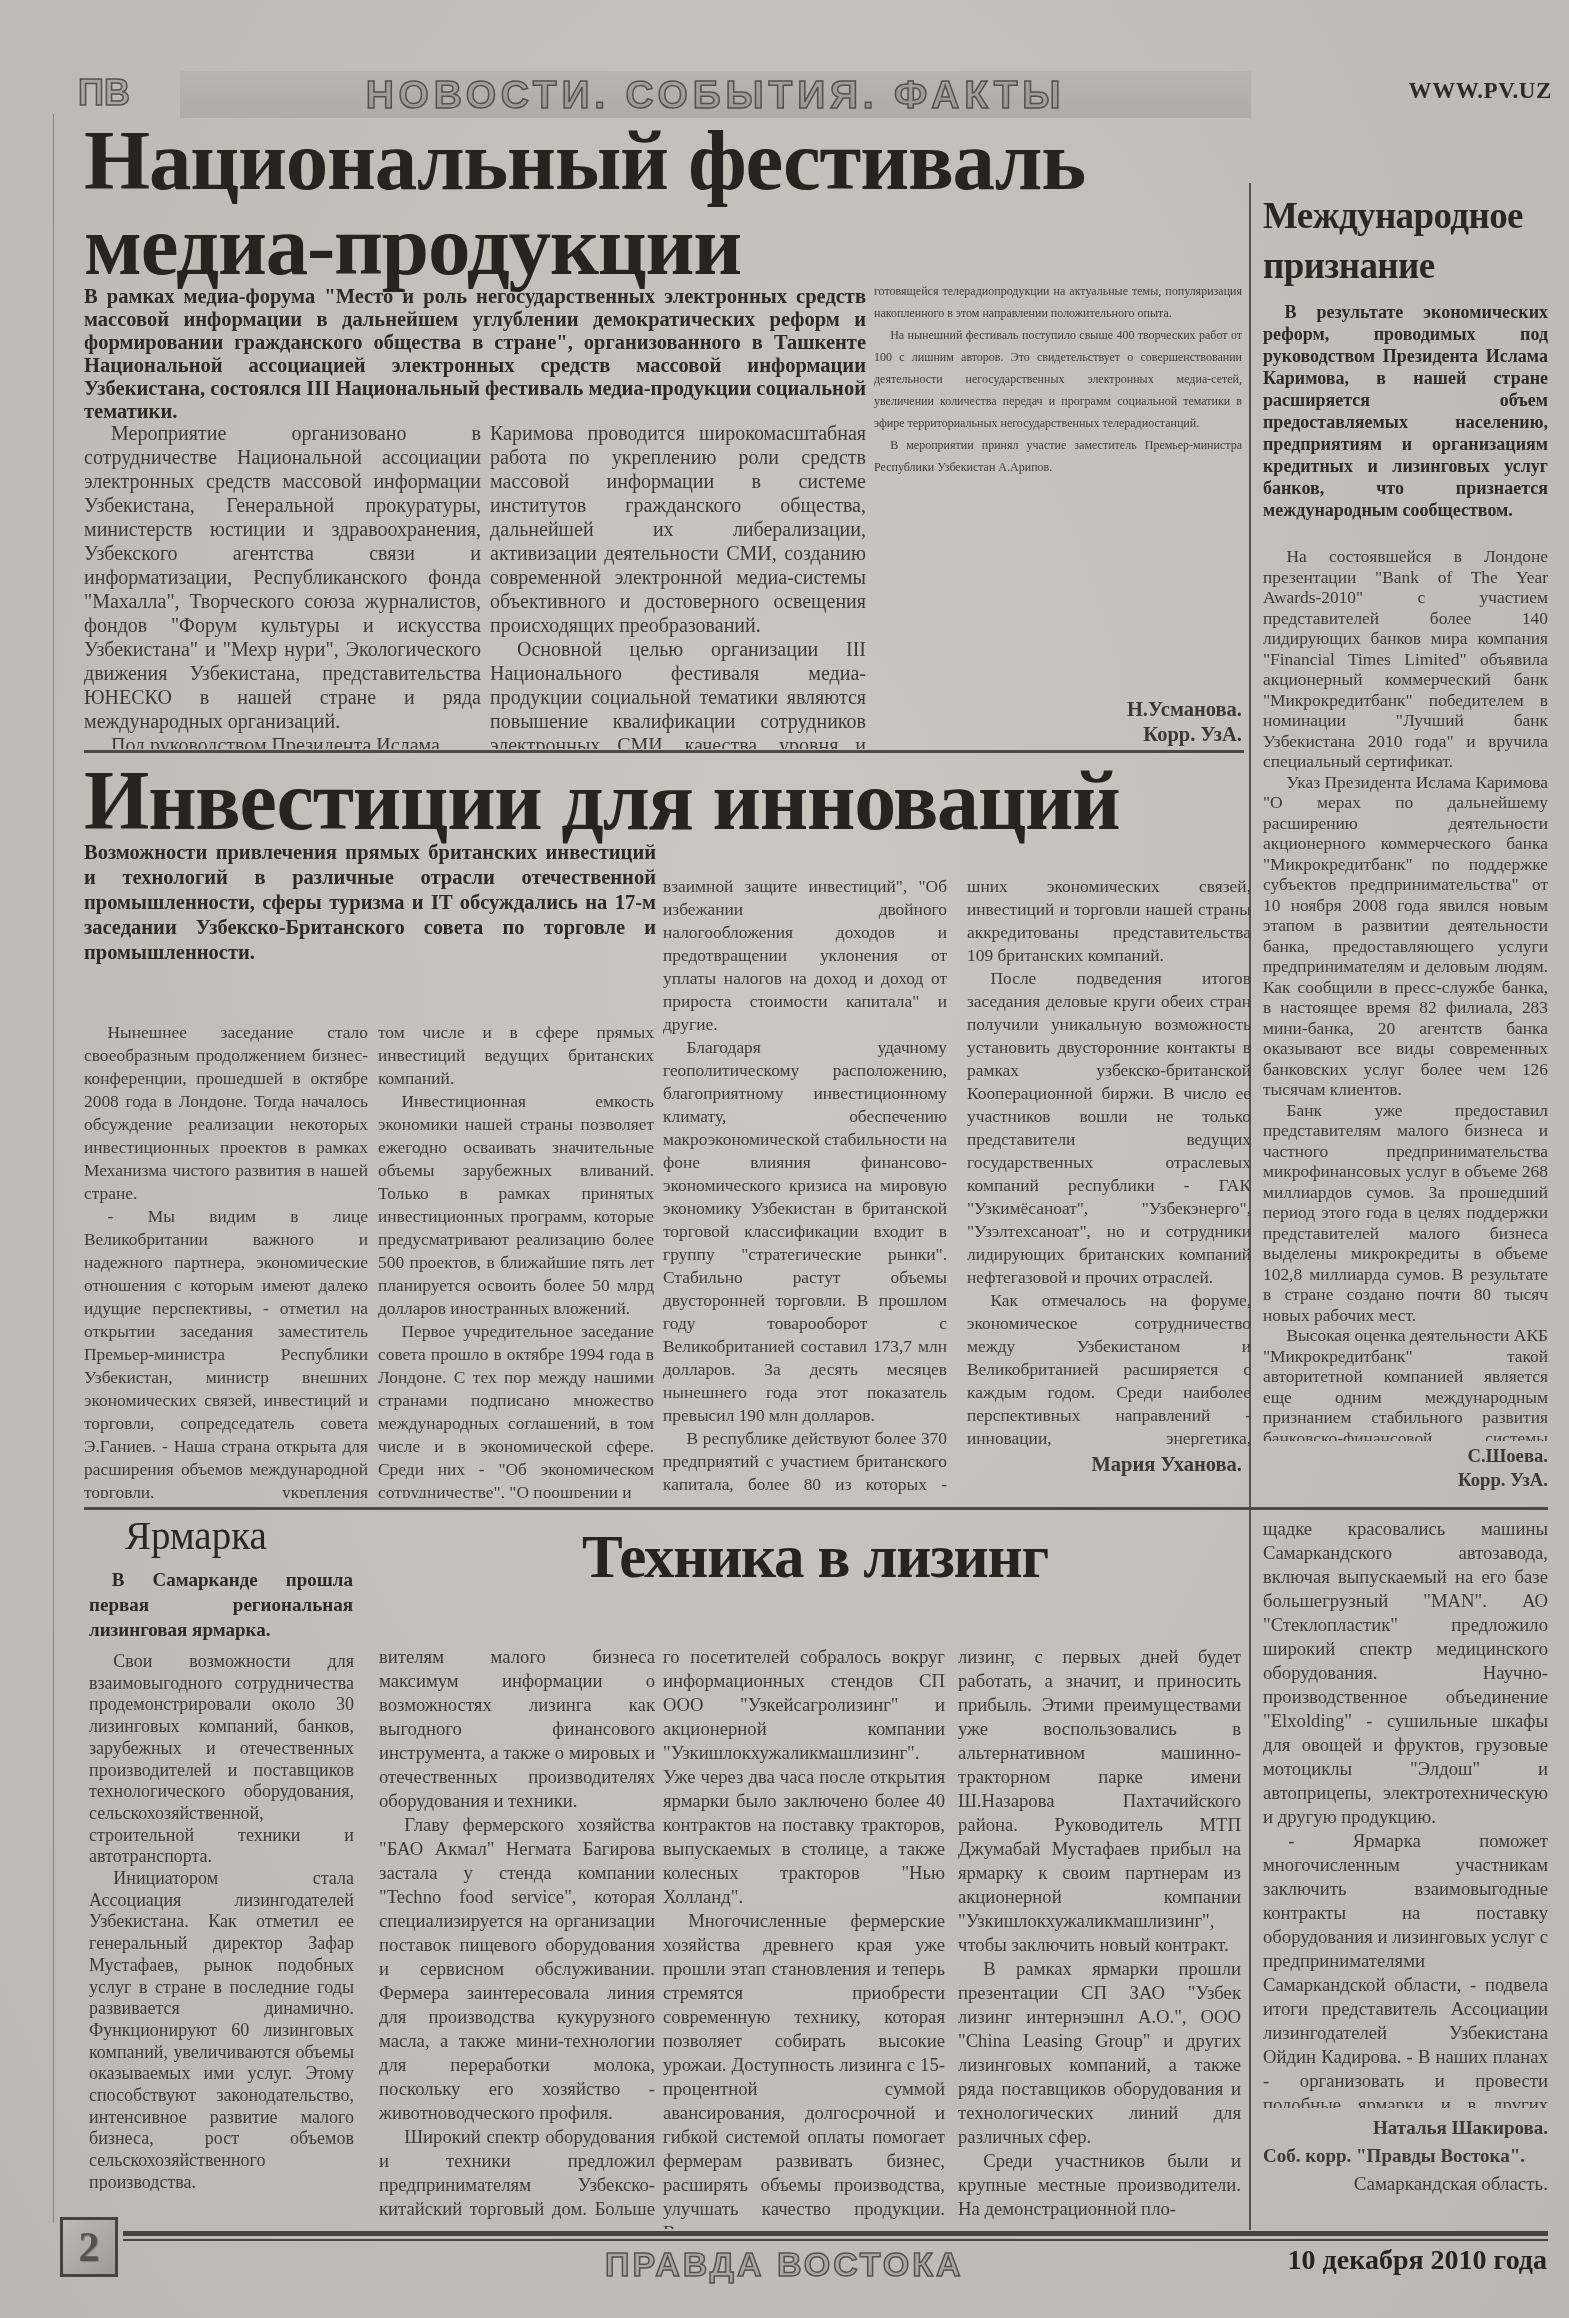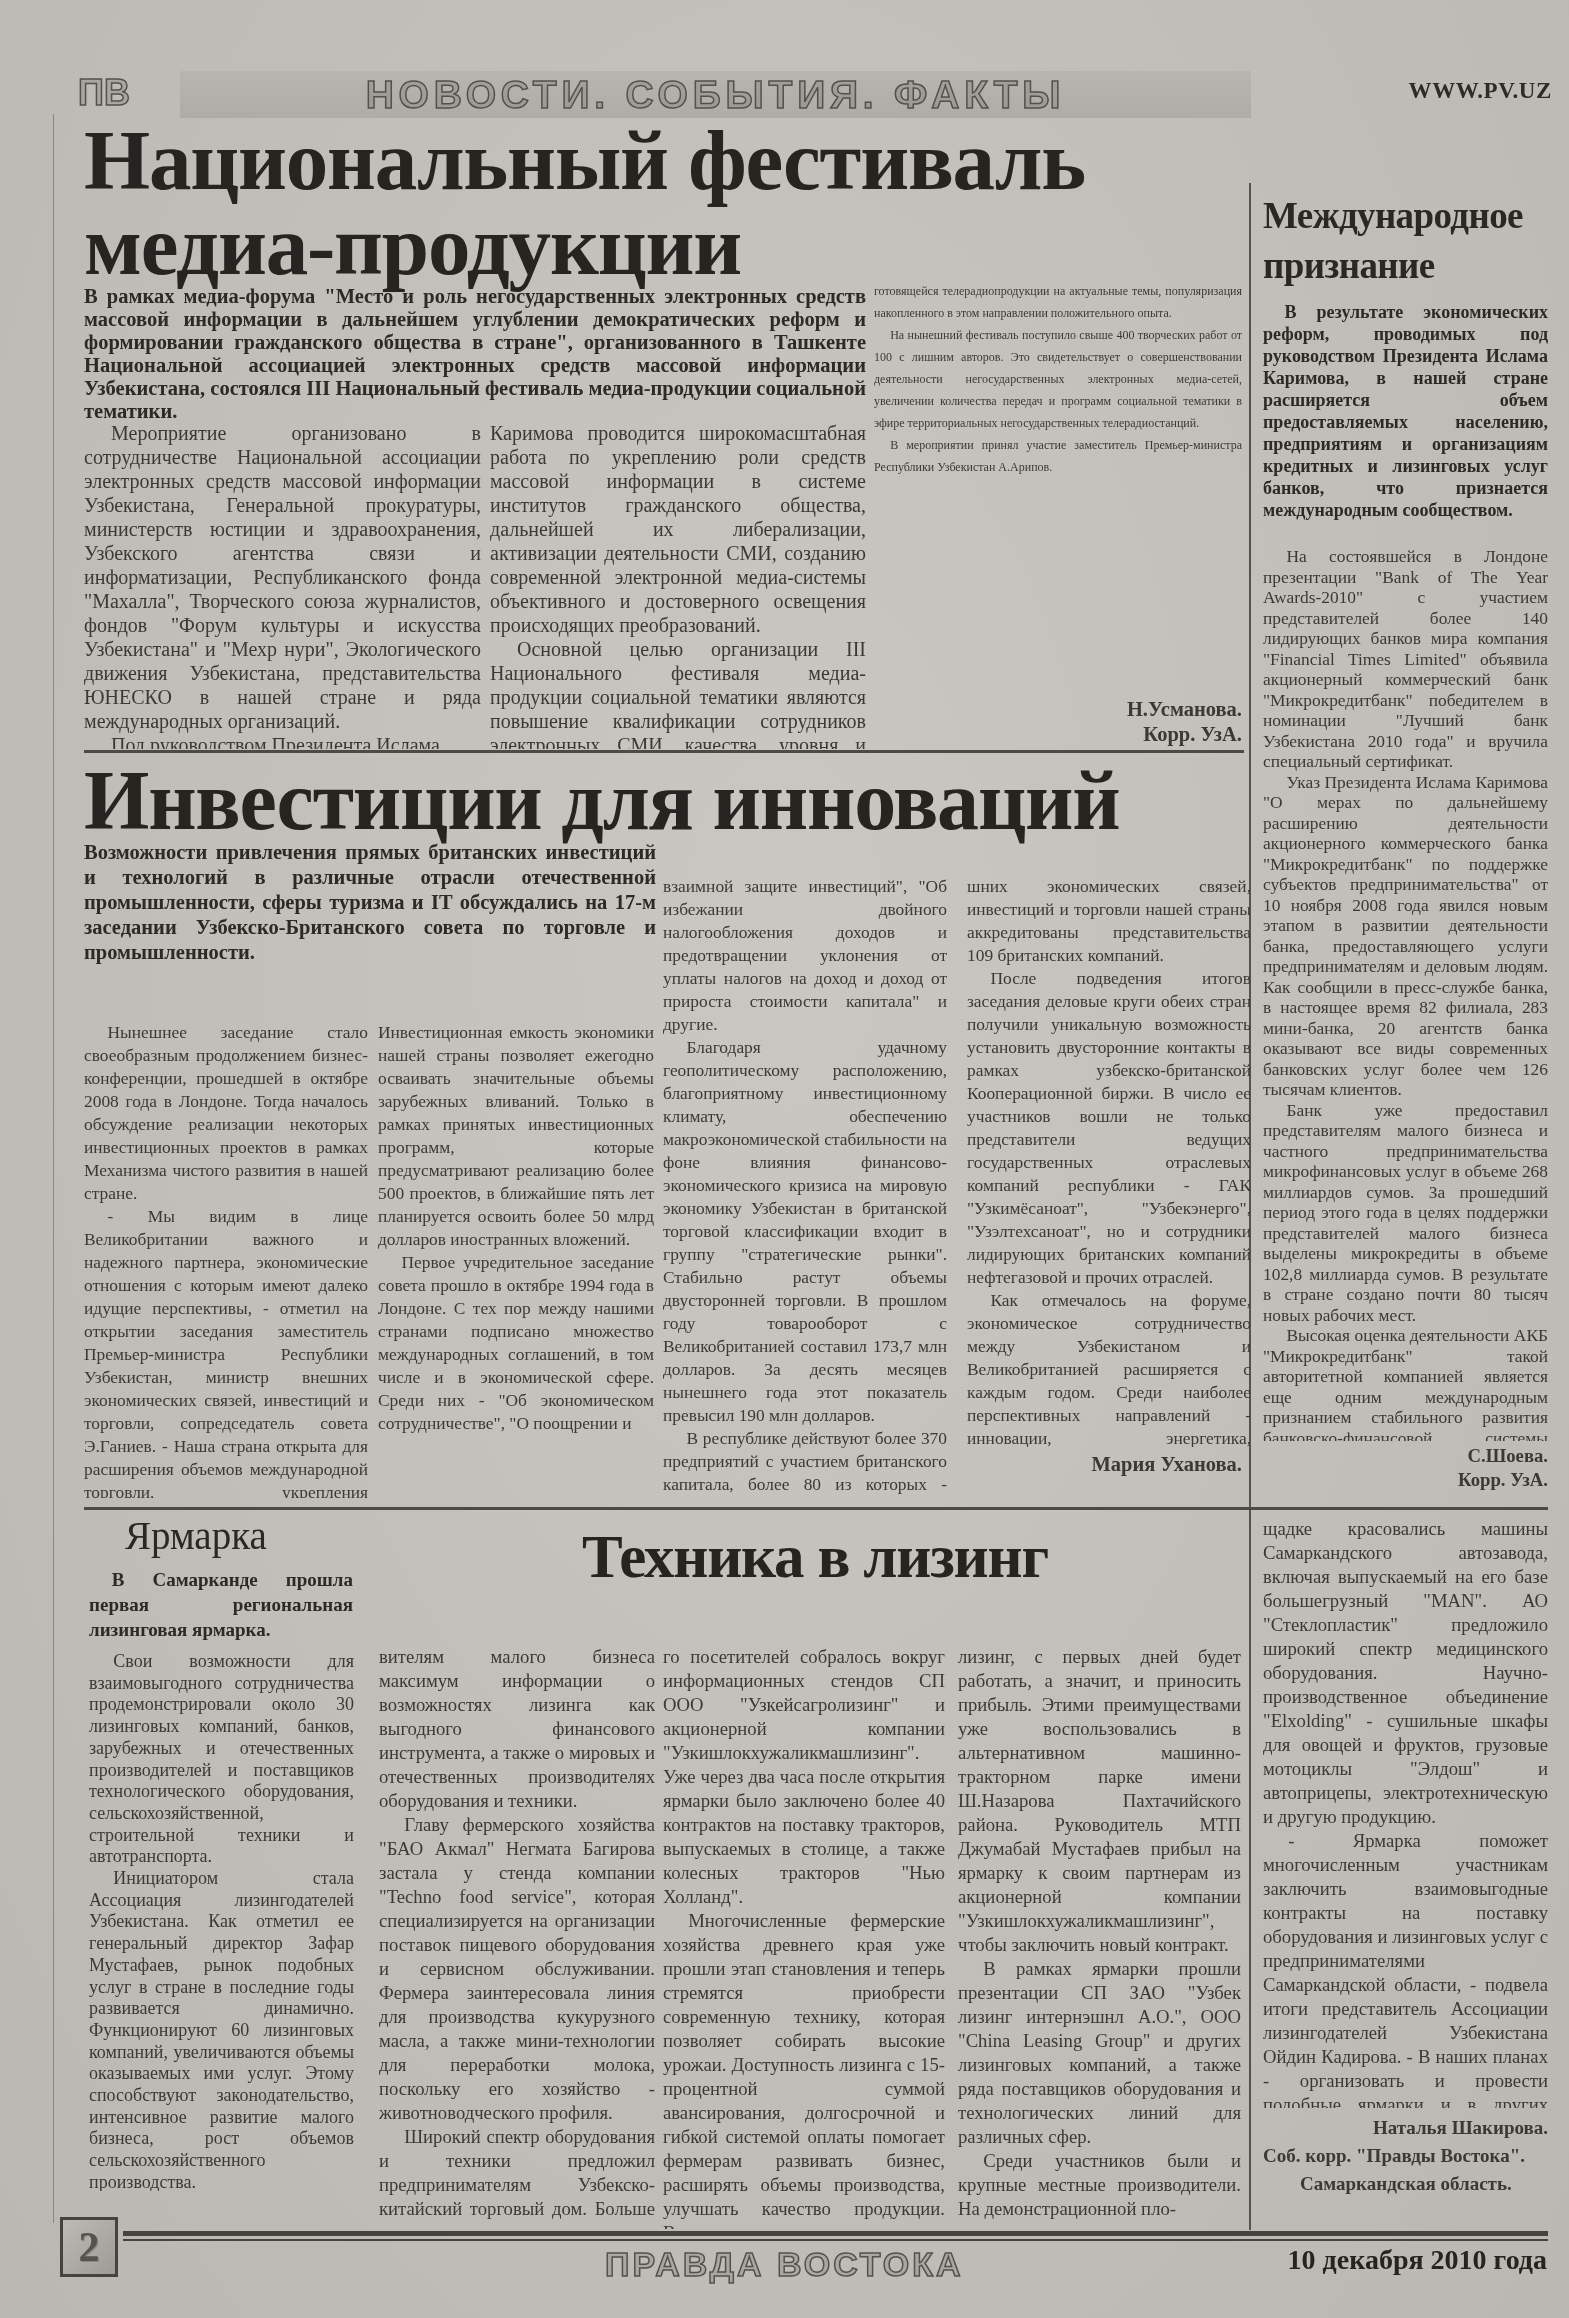--- a/index.html
+++ b/index.html
@@ -20,21 +20,21 @@
   }
   .band { background:linear-gradient(to bottom,#b7b5af,#aeaca6); display:flex; align-items:center; justify-content:center; }
   .head-serif { font-weight:bold; color:#262420; letter-spacing:-1.2px; line-height:1; white-space:nowrap; }
   .lead { font-weight:bold; color:#2c2a26; text-align:justify; overflow:hidden; }
   .cols { text-align:justify; overflow:hidden; }
   .cols p { margin:0; text-indent:1.35em; }
   .cont p:first-child { text-indent:0; }
   .byline { overflow:hidden; }
   .byline p { text-align:right; font-weight:bold; text-indent:0; }
   .byline-3 p:nth-child(2) { text-align:left; }
-  .byline-3 p:nth-child(3) { text-align:left; font-weight:bold;margin-left:37px; }
+  .byline-3 p:nth-child(3) { text-align:right; font-weight:normal;margin-left:37px; }
   .rc-title { font-weight:bold; color:#2a2824; letter-spacing:-0.6px; }
   .fair-title { color:#2a2824; letter-spacing:0; }
   .website { font-weight:bold; color:#2e2c28; text-align:right; letter-spacing:0.6px; }
   .badge2 {
     border:3px solid #45433e; background:linear-gradient(135deg,#bdbbb5,#9d9b95);
     display:flex; align-items:center; justify-content:center;
     font-weight:bold; color:#55534e; text-shadow:1.2px 1.2px 0 #8a8882;
   }
   .frule { border-top:5.4px solid #45433e; border-bottom:2.4px solid #45433e; }
   .fdate { font-weight:bold; color:#262420; text-align:right; }
@@ -97,20 +97,21 @@
 
   <div class="abs head-serif" style="left:84px; top:759px; width:1161px; font-size:84px;">Инвестиции для инноваций</div>
 
   <div class="abs lead" style="left:84px; top:840px; width:572px; height:132px; font-size:20.5px; line-height:25px;">Возможности привлечения прямых британских инвестиций и технологий в различные отрасли отечественной промышленности, сферы туризма и IT обсуждались на 17-м заседании Узбекско-Британского совета по торговле и промышленности.</div>
 
   <div class="abs cols" style="left:84px; top:1021px; width:284px; height:477px; font-size:17.4px; line-height:23px;">
       <p>Нынешнее заседание стало своеобразным продолжением бизнес-конференции, прошедшей в октябре 2008 года в Лондоне. Тогда началось обсуждение реализации некоторых инвестиционных проектов в рамках Механизма чистого развития в нашей стране.</p>
       <p>- Мы видим в лице Великобритании важного и надежного партнера, экономические отношения с которым имеют далеко идущие перспективы, - отметил на открытии заседания заместитель Премьер-министра Республики Узбекистан, министр внешних экономических связей, инвестиций и торговли, сопредседатель совета Э.Ганиев. - Наша страна открыта для расширения объемов международной торговли, укрепления инвестиционного сотрудничества, в</p>
     </div>
   <div class="abs cols cont" style="left:378px; top:1021px; width:276px; height:477px; font-size:17.4px; line-height:23px;">
+      <p>том числе и в сфере прямых инвестиций ведущих британских компаний.</p>
       <p>Инвестиционная емкость экономики нашей страны позволяет ежегодно осваивать значительные объемы зарубежных вливаний. Только в рамках принятых инвестиционных программ, которые предусматривают реализацию более 500 проектов, в ближайшие пять лет планируется освоить более 50 млрд долларов иностранных вложений.</p>
       <p>Первое учредительное заседание совета прошло в октябре 1994 года в Лондоне. С тех пор между нашими странами подписано множество международных соглашений, в том числе и в экономической сфере. Среди них - "Об экономическом сотрудничестве", "О поощрении и</p>
     </div>
   <div class="abs cols cont" style="left:663px; top:875px; width:284px; height:623px; font-size:17.4px; line-height:23px;">
       <p>взаимной защите инвестиций", "Об избежании двойного налогообложения доходов и предотвращении уклонения от уплаты налогов на доход и доход от прироста стоимости капитала" и другие.</p>
       <p>Благодаря удачному геополитическому расположению, благоприятному инвестиционному климату, обеспечению макроэкономической стабильности на фоне влияния финансово-экономического кризиса на мировую экономику Узбекистан в британской торговой классификации входит в группу "стратегические рынки". Стабильно растут объемы двусторонней торговли. В прошлом году товарооборот с Великобританией составил 173,7 млн долларов. За десять месяцев нынешнего года этот показатель превысил 190 млн долларов.</p>
       <p>В республике действуют более 370 предприятий с участием британского капитала, более 80 из которых - стопроцентно британские. В Министерстве вне-</p>
     </div>
   <div class="abs cols cont" style="left:967px; top:875px; width:284px; height:572px; font-size:17.4px; line-height:23px;">
       <p>шних экономических связей, инвестиций и торговли нашей страны аккредитованы представительства 109 британских компаний.</p>

